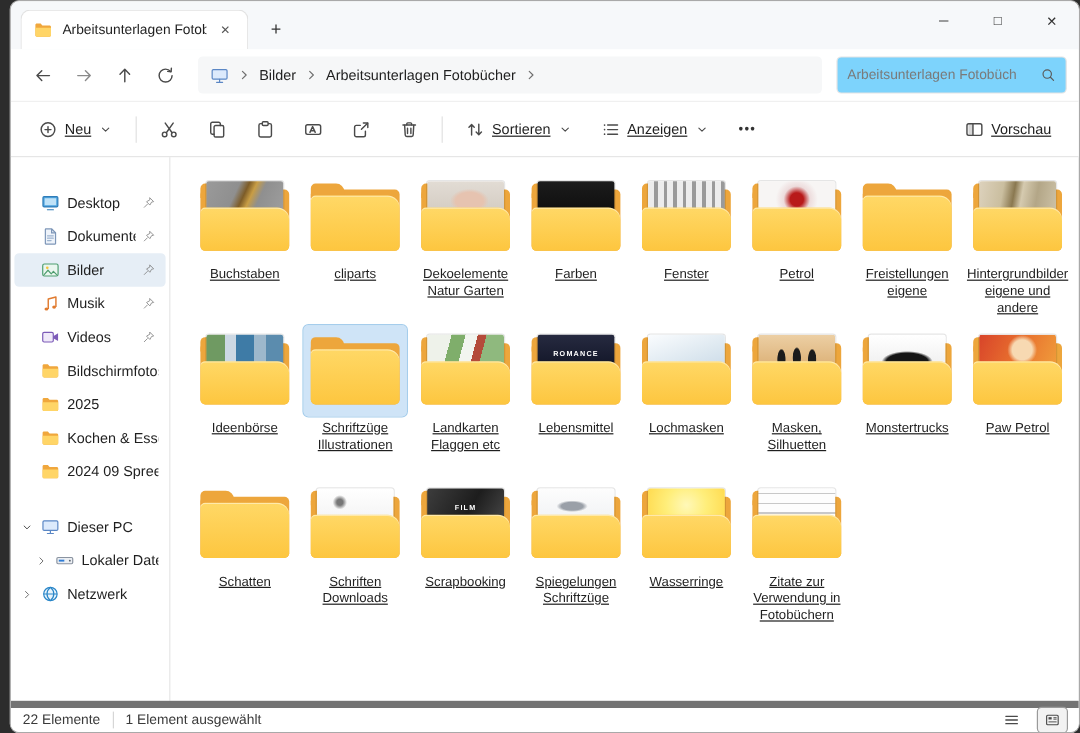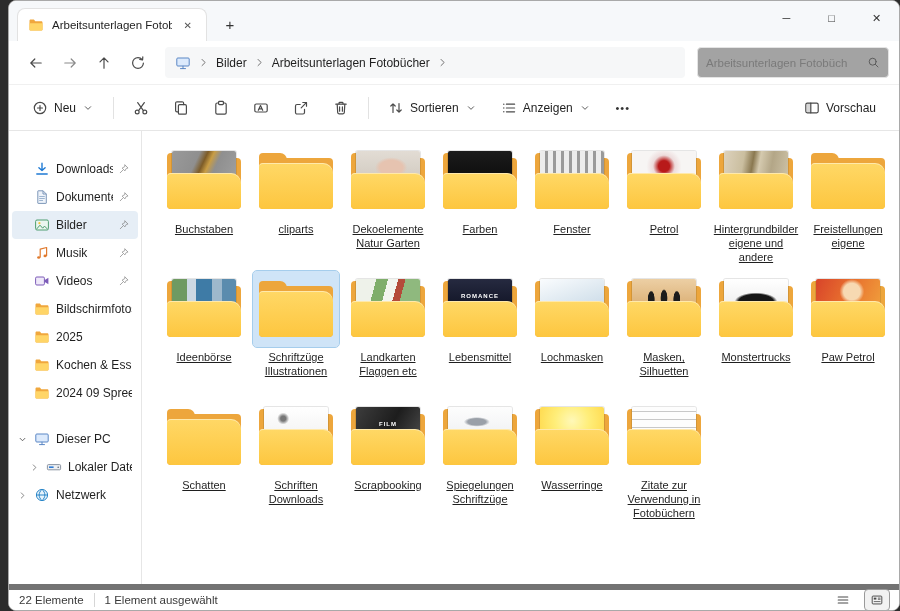--- a/index.html
+++ b/index.html
@@ -24,31 +24,31 @@
   .wbtn { width:45px; height:34px; display:flex; align-items:center; justify-content:center; font-size:11px; color:#333; }
 
   
   .navbar { height:44px; display:flex; align-items:center; padding:0 10px 0 12px; gap:4px; background:#fff;
             border-bottom:1px solid #f0f0f0; flex:0 0 auto; }
   .navbtn { width:30px; height:30px; display:flex; align-items:center; justify-content:center; border-radius:4px;
             background:none; border:none; }
   .crumbbar { flex:1; height:31px; background:#f6f7f8; border-radius:4px; margin:0 8px; display:flex;
               align-items:center; gap:6px; padding:0 10px; }
   .crumb { font-size:12px; color:#1f1f1f; white-space:nowrap; }
-  .searchbox { width:192px; height:31px; background:#a3a3a3; border:1px solid #e4e4e4; border-radius:4px;
+  .searchbox { width:192px; height:31px; background:#7dd3fc; border:1px solid #e4e4e4; border-radius:4px;
                display:flex; align-items:center; padding:0 8px; gap:4px; }
   .searchbox input { border:none; outline:none; background:transparent; flex:1; font-size:11.5px;
                      font-family:"Liberation Sans",sans-serif; color:#444; min-width:0; }
   .searchbox input::placeholder { color:#7a7a7a; opacity:1; }
 
   
   .toolbar { height:46px; display:flex; align-items:center; padding:0 14px; gap:6px;
              border-bottom:1px solid #e6e6e6; background:#fff; flex:0 0 auto; }
   .tbtn { display:flex; align-items:center; gap:6px; padding:6px 9px; border:none; background:none;
-          border-radius:4px; font-size:12px; color:#1f1f1f; font-family:"Liberation Sans",sans-serif; }
+          border-radius:4px; font-size:12px; color:#1f1f1f; font-family:"Liberation Sans",sans-serif;text-decoration:underline; }
   .ibtn { width:34px; height:34px; display:flex; align-items:center; justify-content:center; border:none;
           background:none; border-radius:4px; font-size:13px; color:#333; letter-spacing:1px; }
   .tdiv { width:1px; height:22px; background:#e2e2e2; margin:0 4px; }
   .tspacer { flex:1; }
 
   .ic svg { width:16px; height:16px; display:block; }
   .ic.xs svg { width:12px; height:12px; }
   .ic.sm svg { width:13px; height:13px; }
 
   
@@ -285,26 +285,27 @@
       <span>Vorschau</span>
     </button>
   </div>
 
   <div class="bodyrow">
     <div class="sidebar">
       <div>
           <div class="sb-row">
             <span class="sb-chev"></span>
             <span class="sb-ico">
-              <svg viewBox="0 0 16 16" fill="none" stroke="#1f7ad4" stroke-width="1.4" stroke-linecap="round" stroke-linejoin="round">
-                <path d="M8 2.2v7.4M8 9.6L4.9 6.7M8 9.6l3.1-2.9"></path>
-                <path d="M2.8 13h10.4"></path>
-              </svg>
-            </span>
-            <span class="sb-label">Downloads</span>
+              <svg viewBox="0 0 16 16">
+                <rect x="1.8" y="2.8" width="12.4" height="8.6" rx="1" fill="#52a7e0" stroke="#2f7cb8"></rect>
+                <rect x="3.2" y="4.2" width="9.6" height="5.8" fill="#bfe2f8"></rect>
+                <path d="M5.5 13.8h5" stroke="#2f7cb8" stroke-linecap="round" fill="none"></path>
+              </svg>
+            </span>
+            <span class="sb-label">Desktop</span>
             <span class="sb-pin">
               <svg viewBox="0 0 16 16" fill="none" stroke="#7a7a7a" stroke-width="1.1" stroke-linecap="round" stroke-linejoin="round">
                 <path d="M9.3 2.6l4.1 4.1-2.3.5-1.9 3.3-3.7-3.7 3.3-1.9z"></path>
                 <path d="M6.4 9.6L3 13"></path>
               </svg>
             </span>
           </div>
           <div class="sb-row">
             <span class="sb-chev"></span>
             <span class="sb-ico">
@@ -515,34 +516,34 @@
                 <div class="f-preview" style="background: radial-gradient(circle at 50% 46%, rgb(184, 26, 26) 0%, rgb(184, 26, 26) 15%, rgb(237, 220, 220) 30%, rgb(247, 245, 244) 48%, rgb(247, 245, 244) 100%);"></div>
                 <div class="f-front"></div>
               </div>
             </div>
             <div class="tile-label">Petrol</div>
           </div>
           <div class="tile">
             <div class="iconwrap">
               <div class="folder">
                 <div class="f-back"></div>
+                <div class="f-front closed"></div>
+              </div>
+            </div>
+            <div class="tile-label">Freistellungen eigene</div>
+          </div>
+          <div class="tile">
+            <div class="iconwrap">
+              <div class="folder">
+                <div class="f-back"></div>
                 <div class="f-preview" style="background: linear-gradient(100deg, rgb(221, 210, 189) 0%, rgb(202, 190, 159) 30%, rgb(138, 120, 80) 44%, rgb(213, 202, 175) 54%, rgb(179, 166, 135) 72%, rgb(206, 195, 168) 100%);"></div>
                 <div class="f-front"></div>
               </div>
             </div>
             <div class="tile-label">Hintergrundbilder eigene und andere</div>
-          </div>
-          <div class="tile">
-            <div class="iconwrap">
-              <div class="folder">
-                <div class="f-back"></div>
-                <div class="f-front closed"></div>
-              </div>
-            </div>
-            <div class="tile-label">Freistellungen eigene</div>
           </div>
           <div class="tile">
             <div class="iconwrap">
               <div class="folder">
                 <div class="f-back"></div>
                 <div class="f-preview" style="background: linear-gradient(90deg, rgb(111, 154, 98) 0%, rgb(111, 154, 98) 24%, rgb(204, 216, 227) 24%, rgb(204, 216, 227) 38%, rgb(62, 123, 166) 38%, rgb(62, 123, 166) 62%, rgb(157, 184, 204) 62%, rgb(157, 184, 204) 78%, rgb(91, 140, 174) 78%, rgb(91, 140, 174) 100%);"></div>
                 <div class="f-front"></div>
               </div>
             </div>
             <div class="tile-label">Ideenbörse</div>

